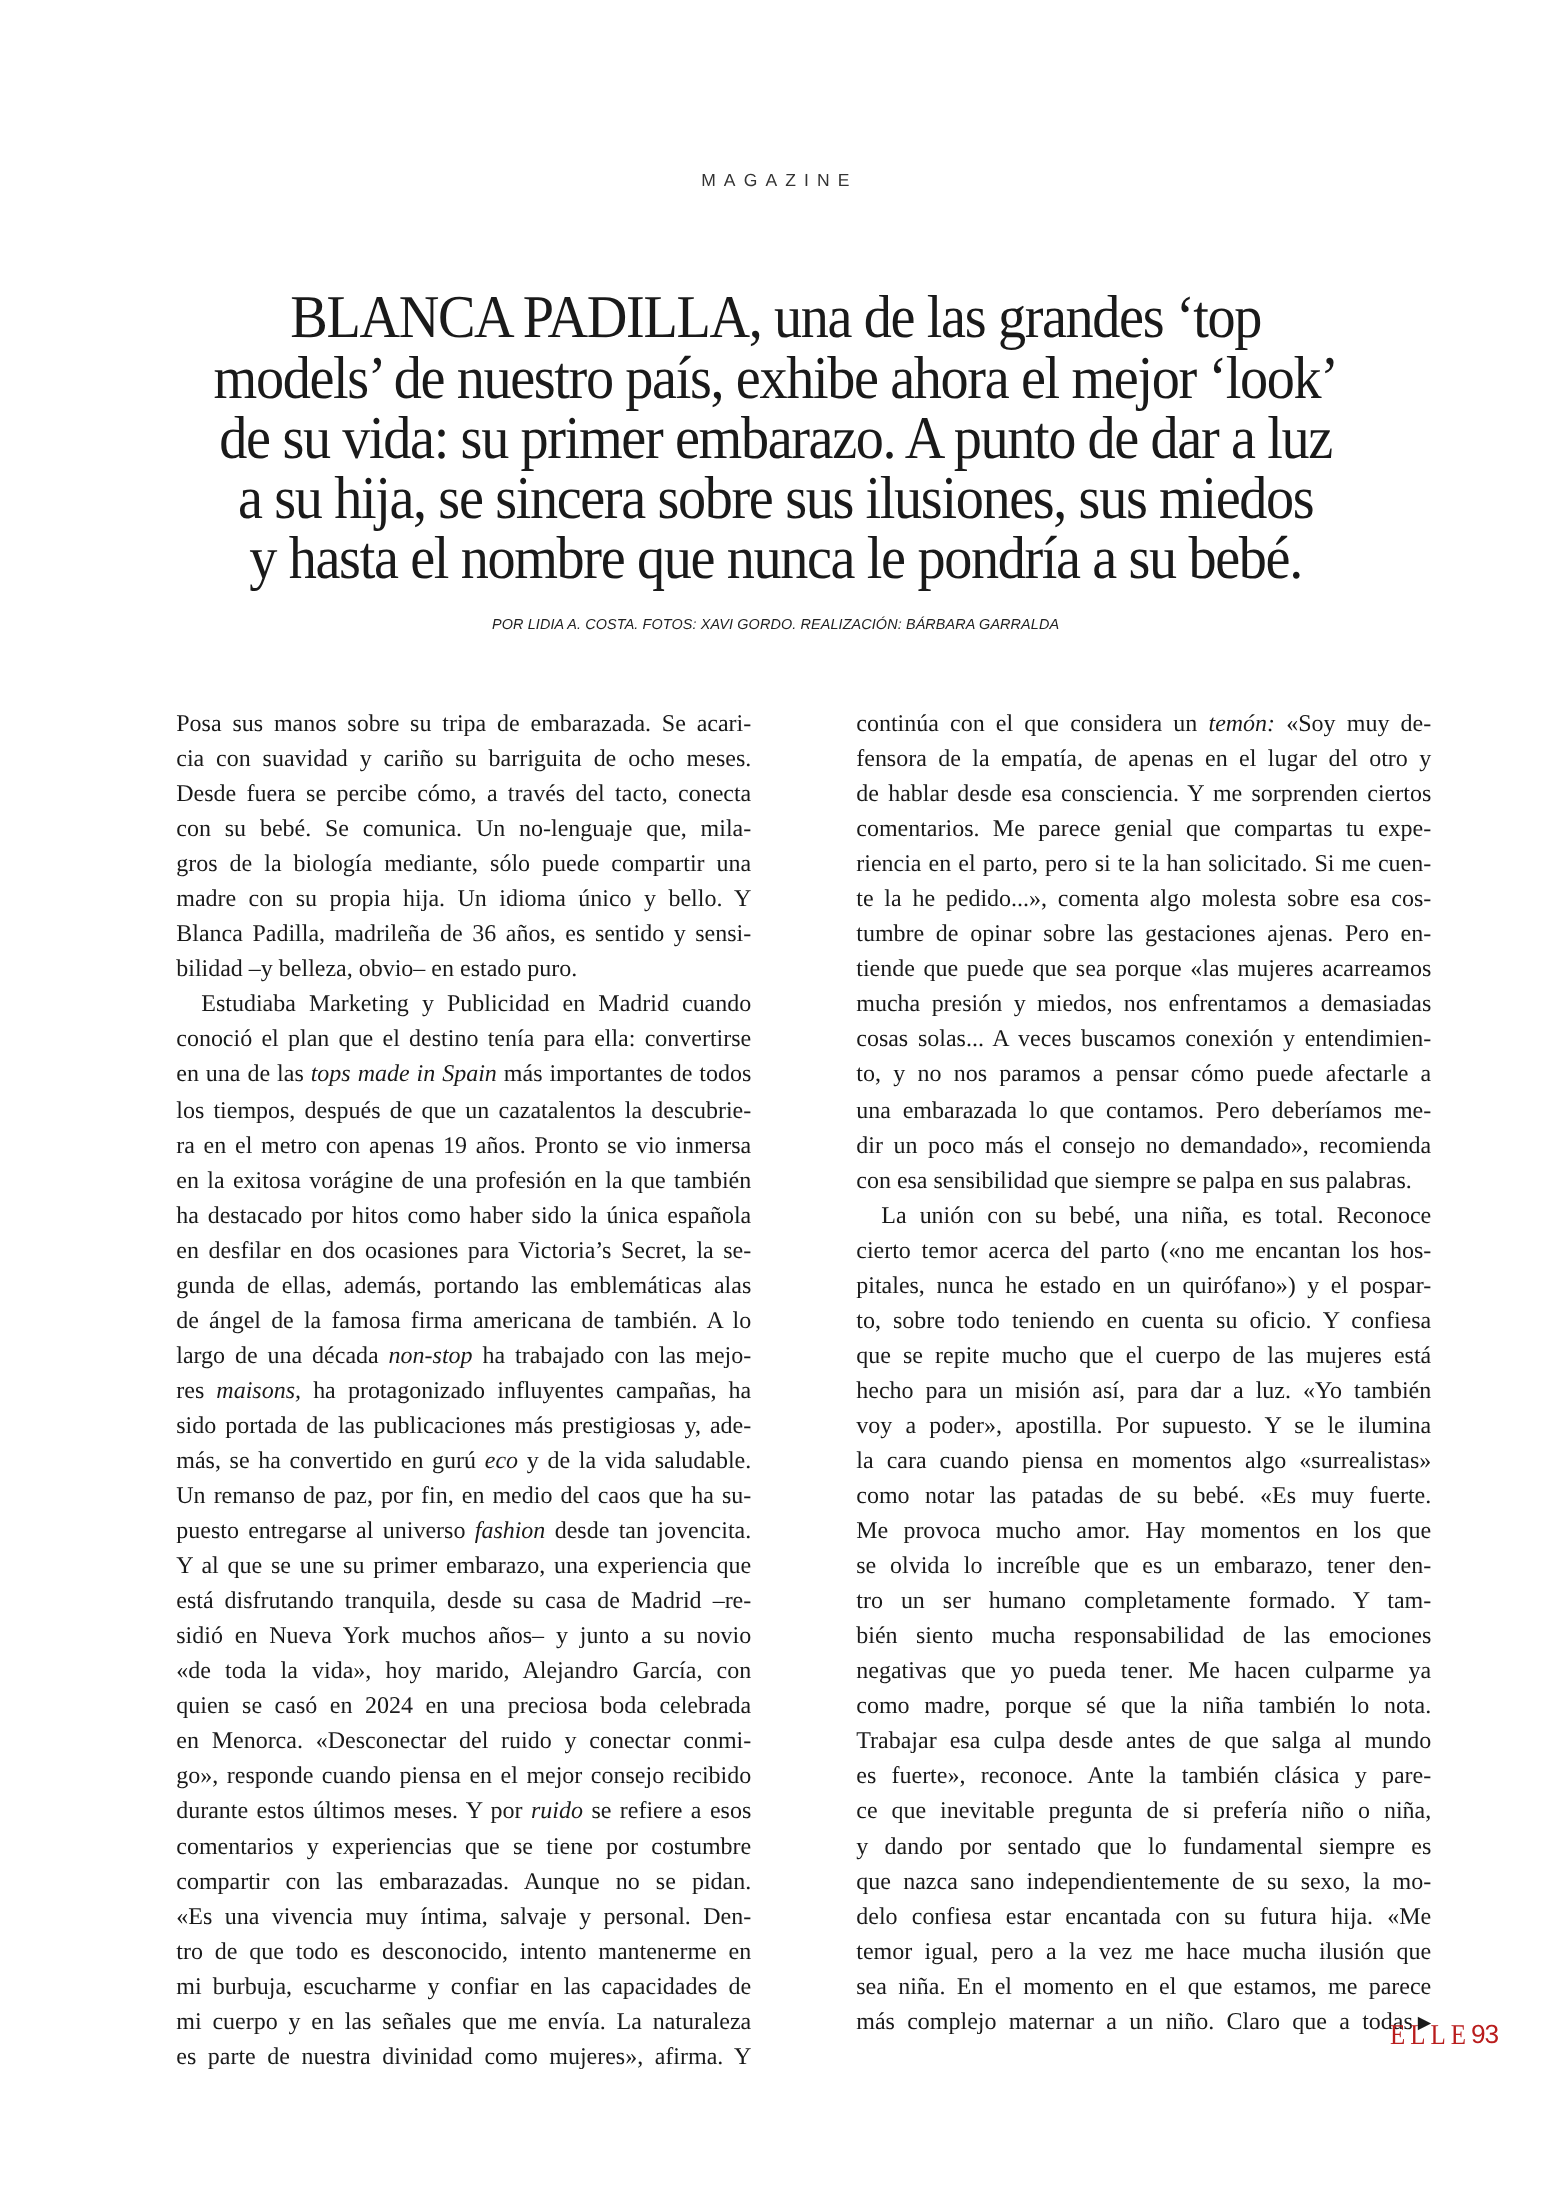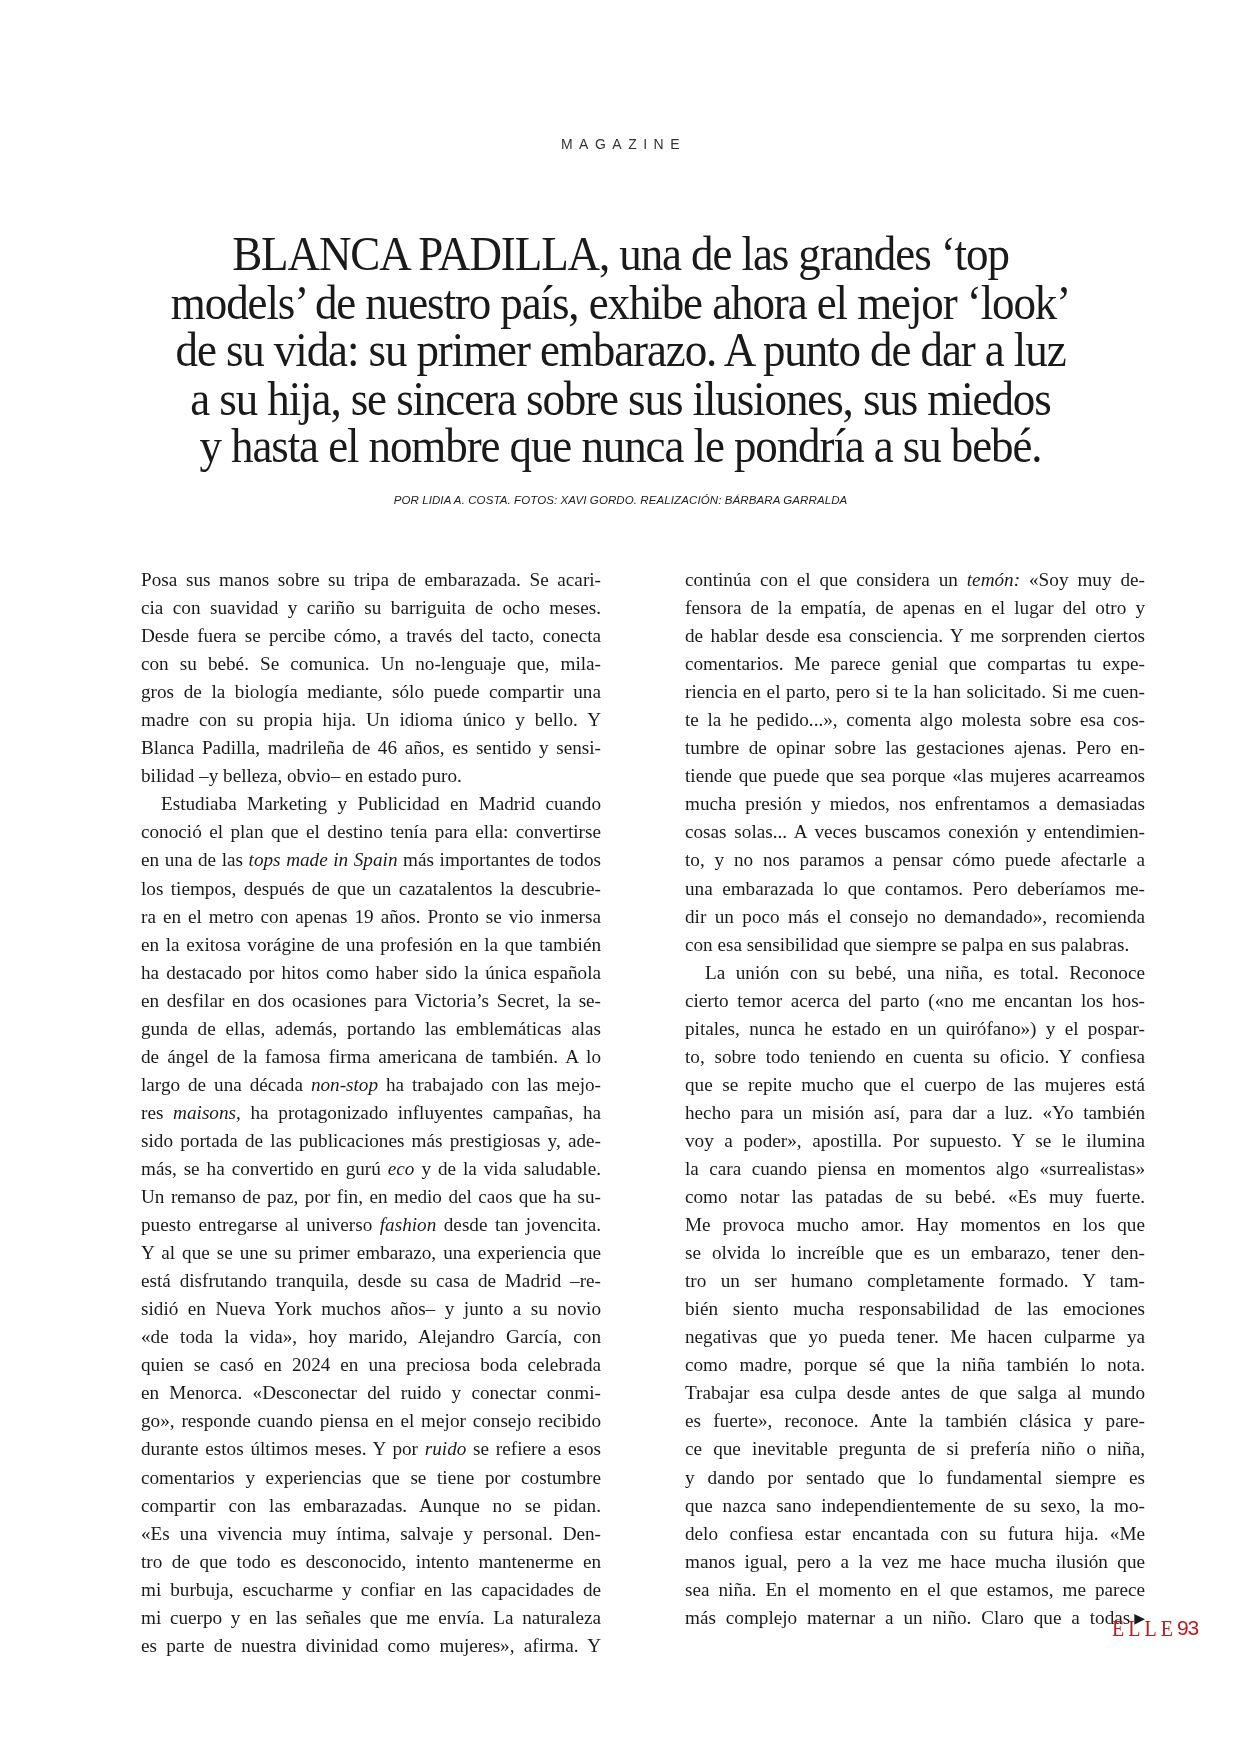--- a/index.html
+++ b/index.html
@@ -55,21 +55,21 @@
 
 <div class="byline">POR LIDIA A. COSTA. FOTOS: XAVI GORDO. REALIZACIÓN: BÁRBARA GARRALDA</div>
 
 <div class="column left" id="col-left">
     <span class="ln">Posa sus manos sobre su tripa de embarazada. Se acari-</span>
     <span class="ln">cia con suavidad y cariño su barriguita de ocho meses.</span>
     <span class="ln">Desde fuera se percibe cómo, a través del tacto, conecta</span>
     <span class="ln">con su bebé. Se comunica. Un no-lenguaje que, mila-</span>
     <span class="ln">gros de la biología mediante, sólo puede compartir una</span>
     <span class="ln">madre con su propia hija. Un idioma único y bello. Y</span>
-    <span class="ln">Blanca Padilla, madrileña de 46 años, es sentido y sensi-</span>
+    <span class="ln">Blanca Padilla, madrileña de 36 años, es sentido y sensi-</span>
     <span class="ln last">bilidad –y belleza, obvio– en estado puro.</span>
     <span class="ln indent">Estudiaba Marketing y Publicidad en Madrid cuando</span>
     <span class="ln">conoció el plan que el destino tenía para ella: convertirse</span>
     <span class="ln">en una de las <i>tops made in Spain</i> más importantes de todos</span>
     <span class="ln">los tiempos, después de que un cazatalentos la descubrie-</span>
     <span class="ln">ra en el metro con apenas 19 años. Pronto se vio inmersa</span>
     <span class="ln">en la exitosa vorágine de una profesión en la que también</span>
     <span class="ln">ha destacado por hitos como haber sido la única española</span>
     <span class="ln">en desfilar en dos ocasiones para Victoria’s Secret, la se-</span>
     <span class="ln">gunda de ellas, además, portando las emblemáticas alas</span>
@@ -125,20 +125,20 @@
     <span class="ln">tro un ser humano completamente formado. Y tam-</span>
     <span class="ln">bién siento mucha responsabilidad de las emociones</span>
     <span class="ln">negativas que yo pueda tener. Me hacen culparme ya</span>
     <span class="ln">como madre, porque sé que la niña también lo nota.</span>
     <span class="ln">Trabajar esa culpa desde antes de que salga al mundo</span>
     <span class="ln">es fuerte», reconoce. Ante la también clásica y pare-</span>
     <span class="ln">ce que inevitable pregunta de si prefería niño o niña,</span>
     <span class="ln">y dando por sentado que lo fundamental siempre es</span>
     <span class="ln">que nazca sano independientemente de su sexo, la  mo-</span>
     <span class="ln">delo confiesa estar encantada con su futura hija. «Me</span>
-    <span class="ln">manos igual, pero a la vez me hace mucha ilusión que</span>
+    <span class="ln">temor igual, pero a la vez me hace mucha ilusión que</span>
     <span class="ln">sea niña. En el momento en el que estamos, me parece</span>
     <span class="ln last" style="text-align-last: justify;">más complejo maternar a un niño. Claro que a todas<span class="continue-arrow">▶</span></span>
   </div>
 
 <div class="folio">
   <span class="brand">ELLE</span><span class="page-num">93</span>
 </div>
 
 </body></html>

